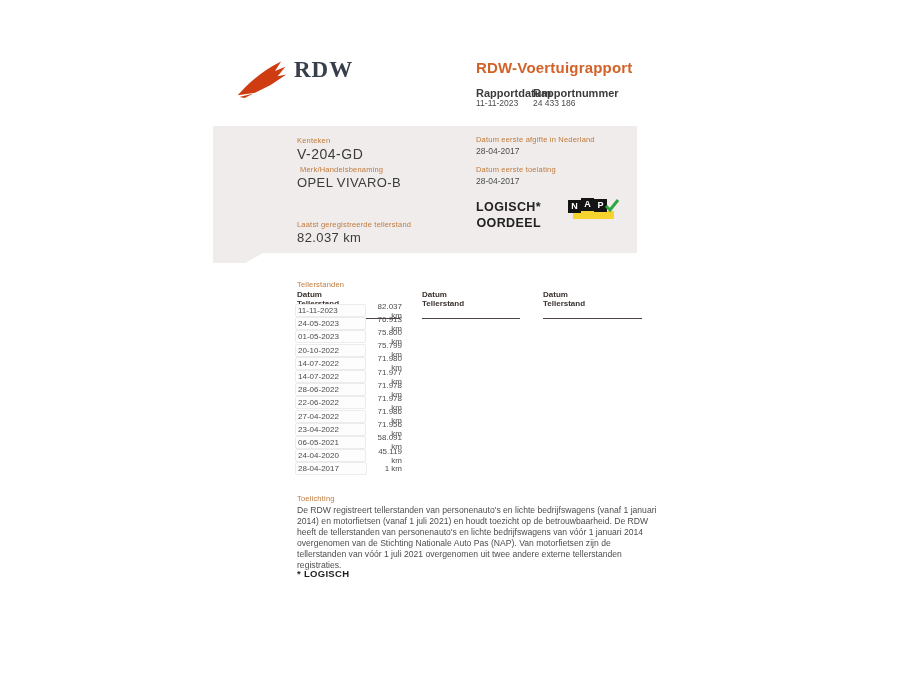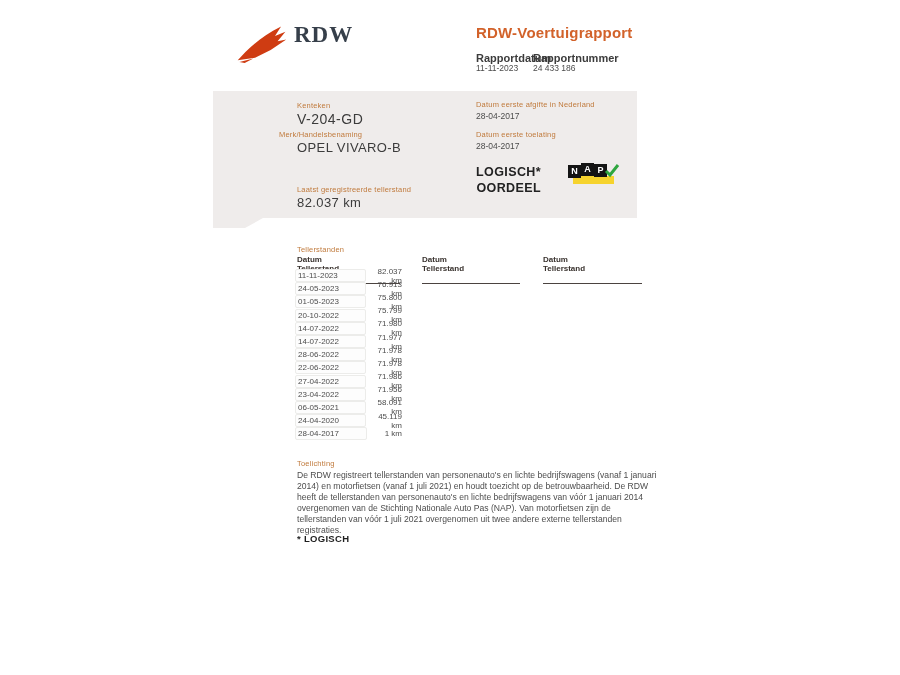--- a/index.html
+++ b/index.html
@@ -1,17 +1,17 @@
 <!DOCTYPE html>
 <html><head>
 <meta charset="utf-8">
 <style>
   html,body{margin:0;padding:0;background:#ffffff;}
   .page{position:relative;width:900px;height:545px;background:#ffffff;overflow:hidden;
-        font-family:"Liberation Sans", sans-serif;color:#3a3a3a;}
+        font-family:"Liberation Sans", sans-serif;color:#3a3a3a;margin-top:35px;}
   .abs{position:absolute;}
 
   
   .brand-word{font-family:"Liberation Serif", serif;font-size:23px;font-weight:bold;
               color:#363f4a;letter-spacing:1px;}
   .doc-title{font-size:15px;font-weight:bold;color:#d2622a;letter-spacing:.2px;}
   .meta-label{font-size:11px;font-weight:bold;color:#3c3c3c;}
   .meta-value{font-size:8.5px;color:#4c4c4c;}
 
   
@@ -63,21 +63,21 @@
   <div class="abs doc-title" style="left:476px;top:24px;">RDW-Voertuigrapport</div>
   <div class="abs meta-label" style="left:476px;top:52px;">Rapportdatum</div>
   <div class="abs meta-label" style="left:533px;top:52px;">Rapportnummer</div>
   <div class="abs meta-value" style="left:476px;top:63px;">11-11-2023</div>
   <div class="abs meta-value" style="left:533px;top:63px;">24 433 186</div>
 
   <div class="hero"></div>
 
   <div class="abs olabel" style="left:297px;top:101px;">Kenteken</div>
   <div class="abs big-val" style="left:297px;top:111px;">V-204-GD</div>
-  <div class="abs olabel" style="left:279px;top:130px;">Merk/Handelsbenaming</div>
+  <div class="abs olabel" style="left:300px;top:130px;">Merk/Handelsbenaming</div>
   <div class="abs mid-val" style="left:297px;top:140px;">OPEL VIVARO-B</div>
   <div class="abs olabel" style="left:297px;top:185px;">Laatst geregistreerde tellerstand</div>
   <div class="abs mid-val" style="left:297px;top:195px;">82.037 km</div>
 
   <div class="abs olabel" style="left:476px;top:100px;">Datum eerste afgifte in Nederland</div>
   <div class="abs sm-val" style="left:476px;top:111px;">28-04-2017</div>
   <div class="abs olabel" style="left:476px;top:130px;">Datum eerste toelating</div>
   <div class="abs sm-val" style="left:476px;top:141px;">28-04-2017</div>
 
   <div class="abs oordeel" style="left:476px;top:164px;">

